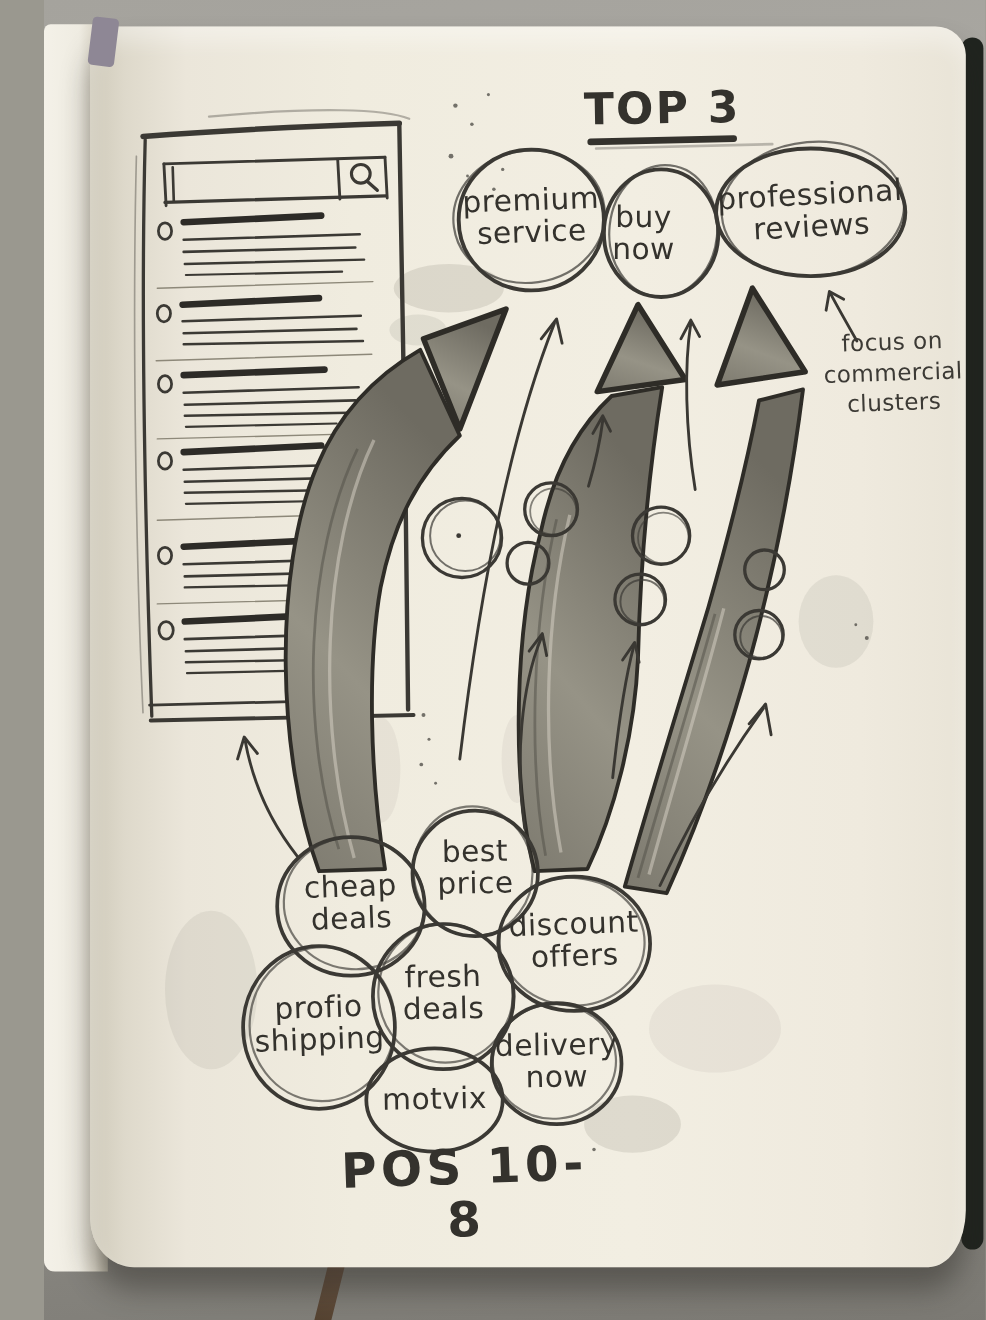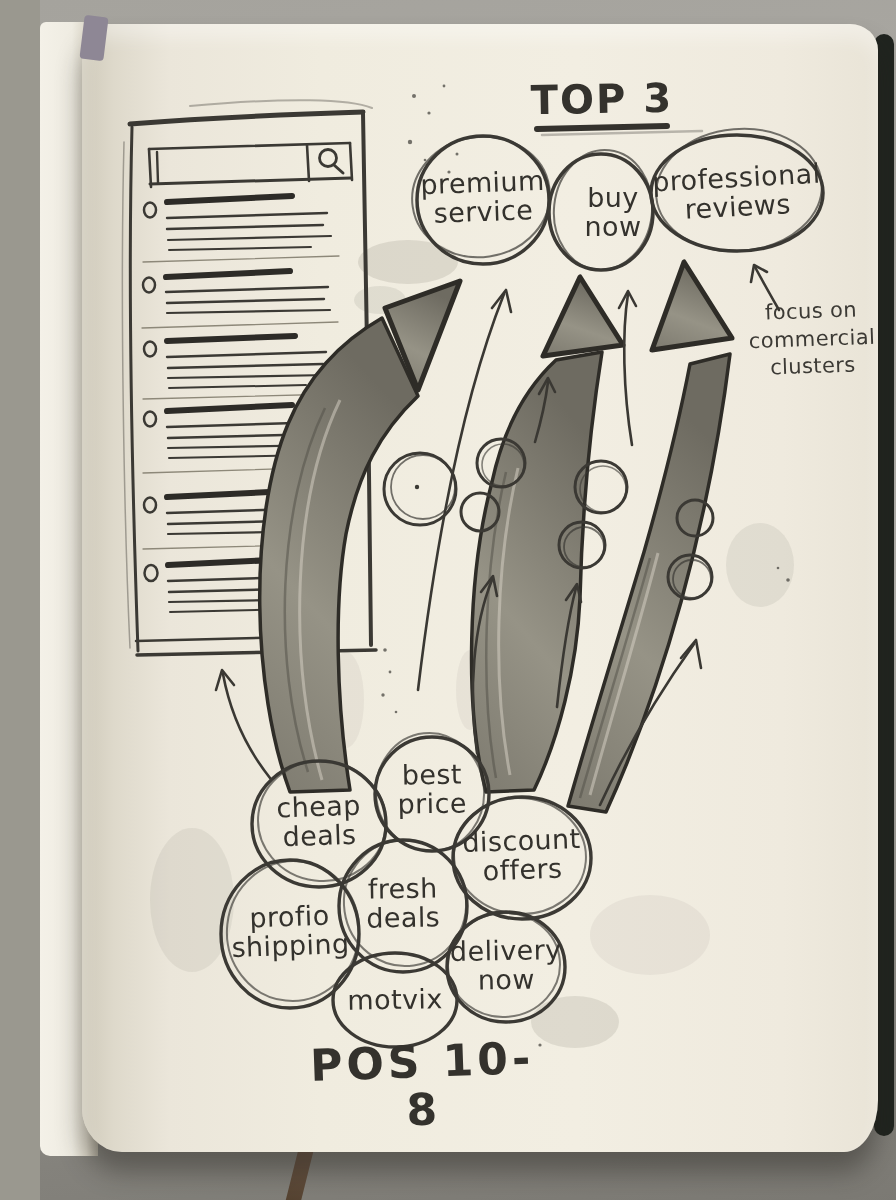--- a/index.html
+++ b/index.html
@@ -291,21 +291,21 @@
       </g>
       <g>
         <ellipse cx="355" cy="1000" rx="62" ry="47" stroke-width="3.4"></ellipse>
       </g>
     </g>
   </svg>
 
   <div class="lbl lbl-title r-1" style="left:482px;top:78px;width:160px;">TOP 3</div>
 
   <div class="lbl r-2" style="left:378px;top:168px;width:130px;">premium service</div>
-  <div class="lbl" style="left:528px;top:183px;width:90px;">buy now</div>
+  <div class="lbl" style="left:500px;top:183px;width:90px;">buy now</div>
   <div class="lbl r-3" style="left:612px;top:163px;width:170px;">professional reviews</div>
 
   <div class="lbl lbl-note r-2" style="left:692px;top:298px;width:160px;">
     <span>focus on</span>
     <span>commercial</span>
     <span>clusters</span>
   </div>
 
   <div class="lbl r-2" style="left:214px;top:792px;width:130px;">cheap deals</div>
   <div class="lbl r-1" style="left:332px;top:760px;width:120px;">best price</div>

